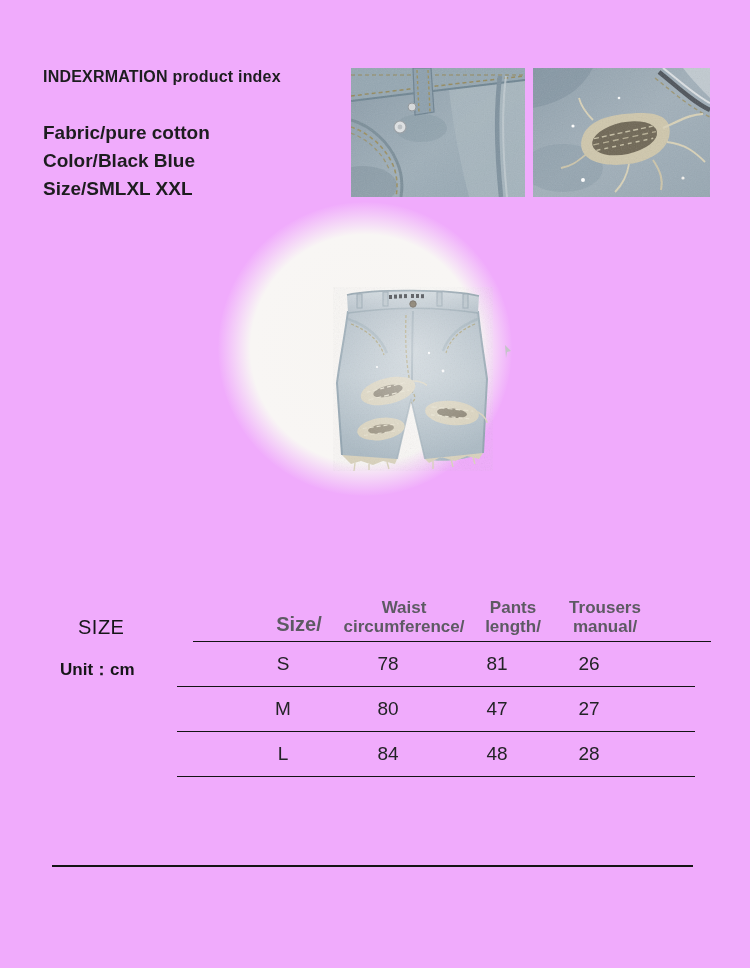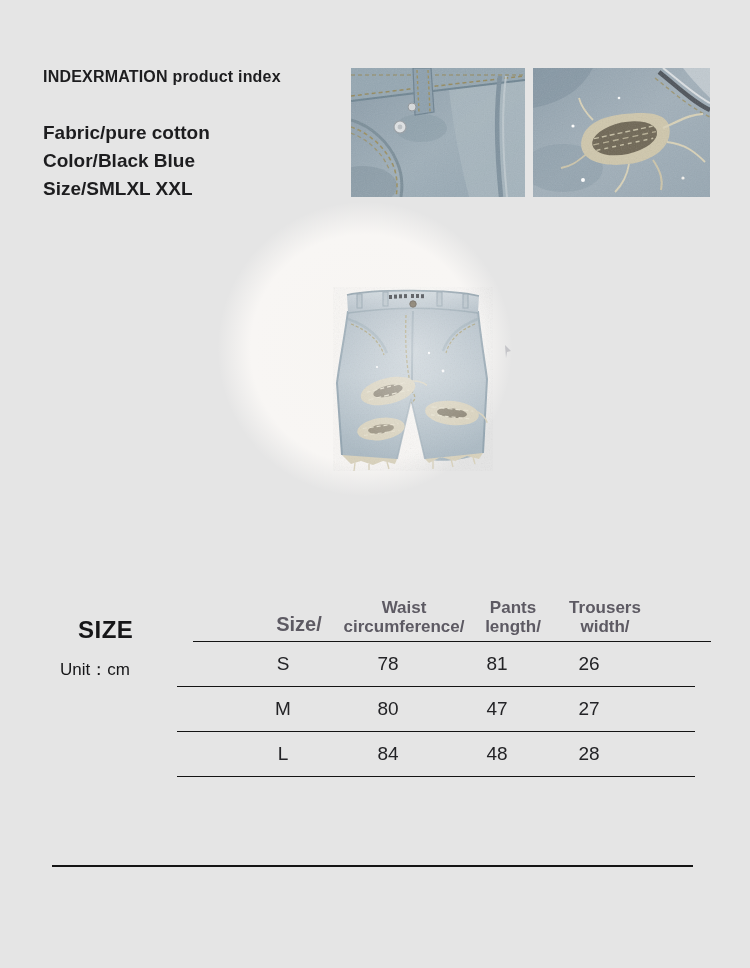--- a/index.html
+++ b/index.html
@@ -1,16 +1,16 @@
 <!DOCTYPE html>
 <html><head>
 <meta charset="utf-8">
 <style>
   html,body{margin:0;padding:0;background:#ffffff;}
-  .page{position:relative;width:750px;height:968px;background:#e5e5e5;overflow:hidden;
+  .page{position:relative;width:750px;height:968px;background:#f0abfc;overflow:hidden;
         font-family:"Liberation Sans",sans-serif;}
 
   
   .info-title{position:absolute;left:43px;top:68px;font-size:16px;font-weight:bold;
               color:#1d1d1f;letter-spacing:0.2px;}
   .spec{position:absolute;left:43px;font-size:19px;font-weight:bold;color:#1d1d1f;}
   .spec-0{top:122px;}
   .spec-1{top:150px;}
   .spec-2{top:178px;}
 
@@ -19,23 +19,23 @@
   .photo-left{left:351px;}
   .photo-right{left:533px;}
 
   
   .vignette{position:absolute;left:218px;top:202px;width:294px;height:294px;border-radius:50%;
             background:radial-gradient(circle,#f7f5f2 0%,#f8f6f4 55%,rgba(255,255,255,0) 71%);}
   .hero{position:absolute;left:333px;top:287px;line-height:0;}
   .cursor-mark{position:absolute;left:503px;top:345px;line-height:0;}
 
   
-  .size-label{position:absolute;left:78px;top:616px;font-size:24px;font-weight:700;
+  .size-label{position:absolute;left:78px;top:616px;font-size:20px;font-weight:400;
               color:#161618;letter-spacing:0.5px;}
-  .unit-label{position:absolute;left:60px;top:658px;font-size:17px;font-weight:400;color:#161618;}
+  .unit-label{position:absolute;left:60px;top:658px;font-size:17px;font-weight:700;color:#161618;}
 
   .size-table{position:absolute;left:177px;top:596px;width:518px;height:270px;}
   .thead{position:absolute;left:16px;top:0;width:518px;height:45px;
          border-bottom:1.7px solid #141414;}
   .hcell{position:absolute;bottom:0;transform:translateX(-50%);text-align:center;
          padding-bottom:5px;font-weight:bold;font-size:17px;color:#5d5a63;
          line-height:1.08;white-space:nowrap;display:flex;flex-direction:column;justify-content:flex-end;}
   .hcell.col-size{font-size:20px;}
   .trow{position:absolute;left:0;width:518px;height:45px;border-bottom:1.4px solid #141414;}
   .trow.last{border-bottom:none;}
@@ -263,21 +263,21 @@
       <div class="hcell c2">
         <span>Waist</span>
         <span>circumference/</span>
       </div>
       <div class="hcell c3">
         <span>Pants</span>
         <span>length/</span>
       </div>
       <div class="hcell c4">
         <span>Trousers</span>
-        <span>width/</span>
+        <span>manual/</span>
       </div>
     </div>
 
     <div class="trow" style="top:45px">
       <span class="cell c1">S</span>
       <span class="cell c2">78</span>
       <span class="cell c3">81</span>
       <span class="cell c4">26</span>
     </div>
     <div class="trow" style="top:90px">

